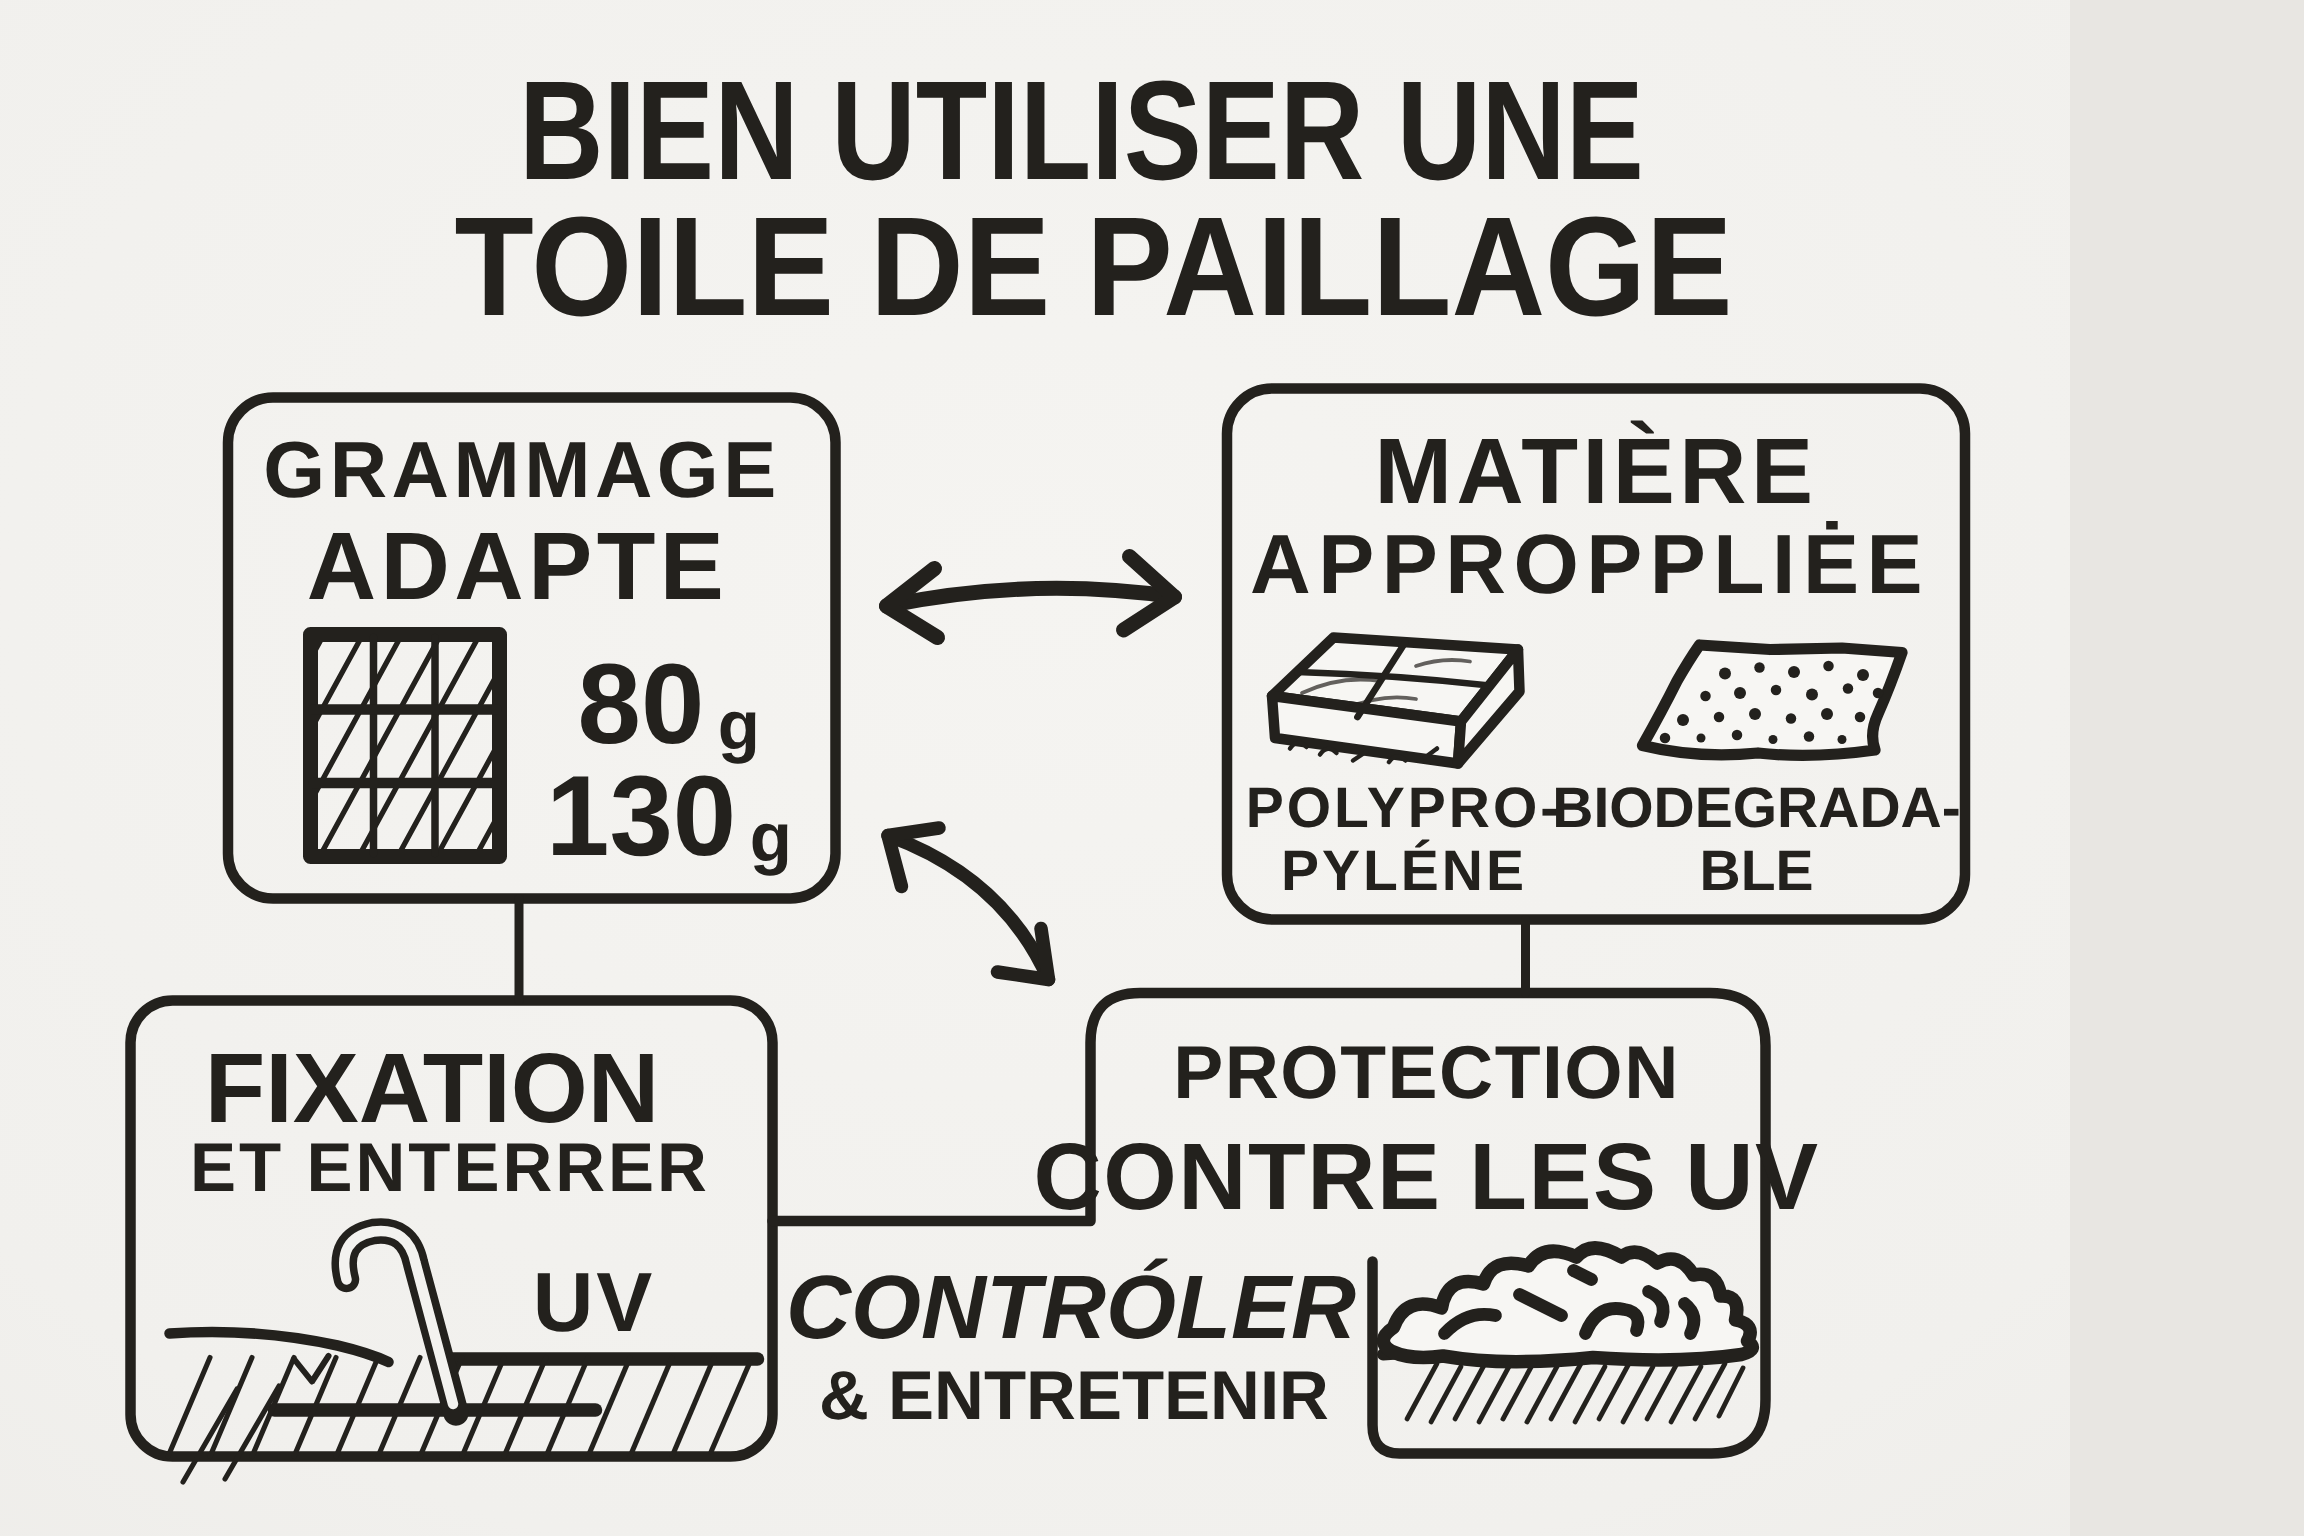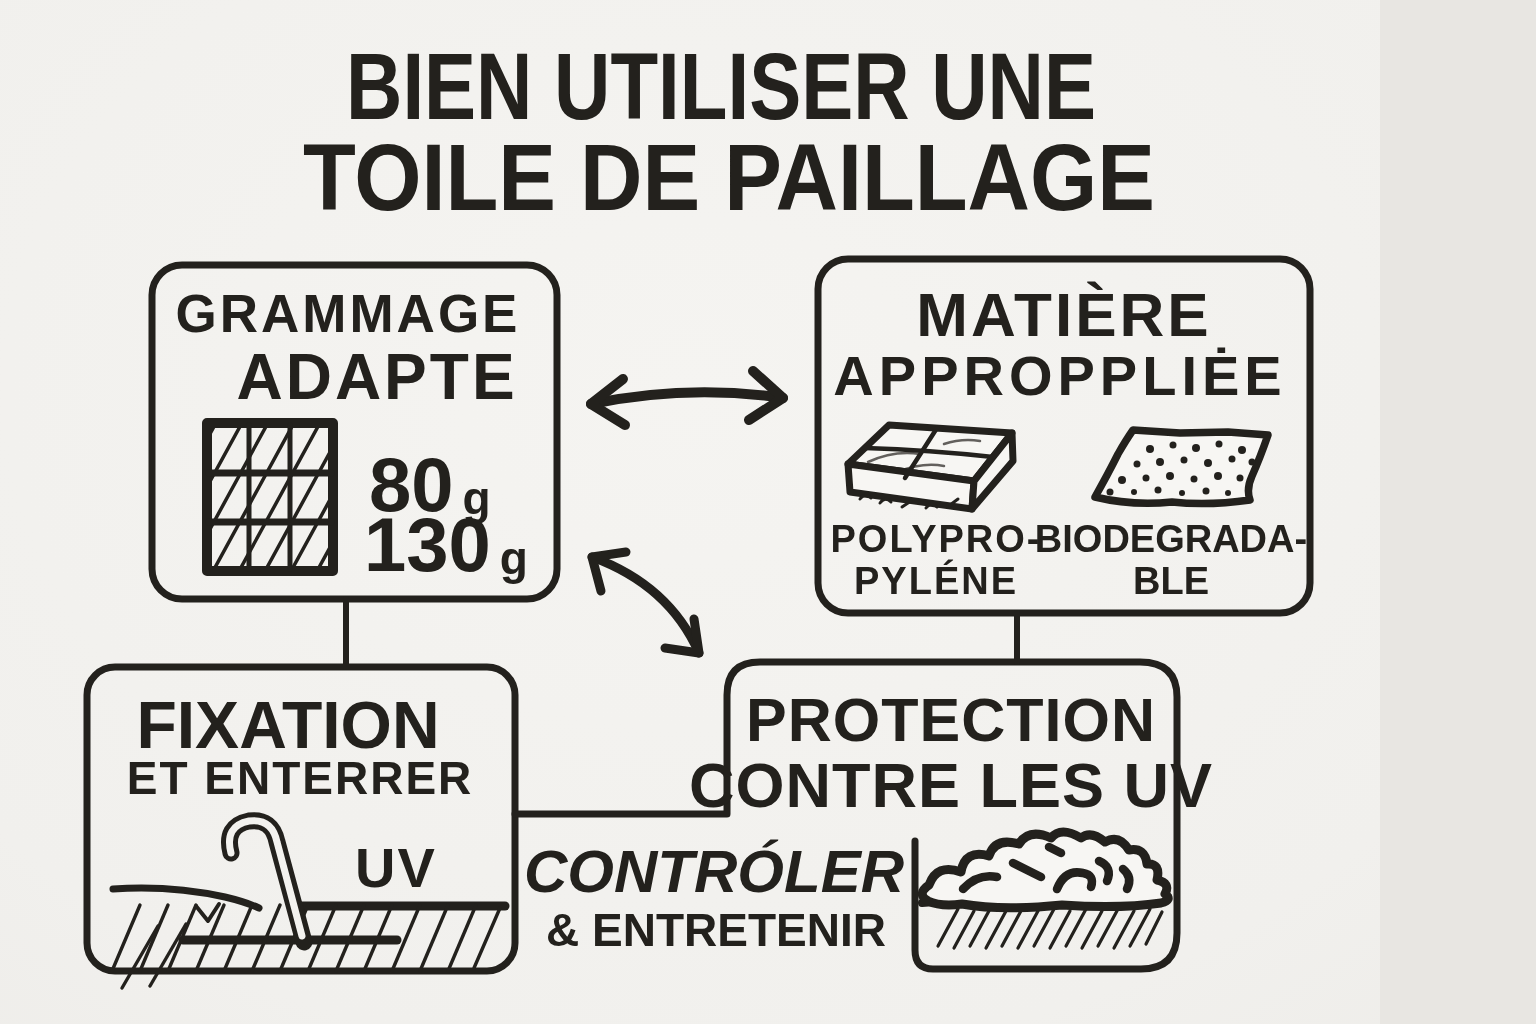--- a/index.html
+++ b/index.html
@@ -169,22 +169,22 @@
       <path class="ink" stroke-width="8.5" d="M 1057 889 Q 1065 869 1083 873 Q 1095 875 1091 887"></path>
       <path class="ink" stroke-width="8.5" d="M 1099 861 Q 1113 867 1107 881"></path>
       <path class="ink" stroke-width="8.5" d="M 1123 869 Q 1133 877 1127 889"></path>
     </g>
   </svg>
 
   <div class="t" style="left:721px;top:40px;font-size:94px;transform:translateX(-50%) scaleX(0.83);">BIEN UTILISER UNE</div>
   <div class="t" style="left:729px;top:131px;font-size:94px;transform:translateX(-50%) scaleX(0.92);">TOILE DE PAILLAGE</div>
 
   <div class="t" style="left:348px;top:287px;font-size:53px;letter-spacing:3px;">GRAMMAGE</div>
-  <div class="t" style="left:345px;top:345px;font-size:64px;letter-spacing:3px;margin-left:32px;">ADAPTE</div>
-  <div class="t noc val" style="left:369px;top:432px;margin-top:15px;">
+  <div class="t" style="left:345px;top:345px;font-size:64px;letter-spacing:3px;">ADAPTE</div>
+  <div class="t noc val" style="left:385px;top:432px;">
     <span class="num">80</span>
     <span class="unit">g</span>
   </div>
   <div class="t noc val" style="left:364px;top:507px;">
     <span class="num">130</span>
     <span class="unit">g</span>
   </div>
 
   <div class="t" style="left:1064px;top:284px;font-size:62px;letter-spacing:3px;">MATIÈRE</div>
   <div class="t" style="left:1060px;top:348px;font-size:56px;letter-spacing:5px;">APPROPPLIĖE</div>
@@ -194,19 +194,19 @@
   </div>
   <div class="t opt" style="left:1171px;top:518px;">
     <div>BIODEGRADA-</div>
     <div>BLE</div>
   </div>
 
   <div class="t" style="left:288px;top:692px;font-size:66px;">FIXATION</div>
   <div class="t" style="left:300px;top:755px;font-size:46px;letter-spacing:2px;">ET ENTERRER</div>
   <div class="t" style="left:396px;top:840px;font-size:56px;letter-spacing:2px;">UV</div>
 
-  <div class="t" style="left:951px;top:690px;font-size:61px;letter-spacing:1px;">PROTECTION</div>
+  <div class="t" style="left:951px;top:690px;font-size:50px;letter-spacing:1px;">PROTECTION</div>
   <div class="t" style="left:951px;top:754px;font-size:63px;letter-spacing:1px;">CONTRE LES UV</div>
 
   <div class="t" style="left:714px;top:842px;font-size:60px;font-style:italic;">CONTRÓLER</div>
   <div class="t" style="left:716px;top:907px;font-size:46px;">&amp; ENTRETENIR</div>
 
 </div>
 
 </body></html>

